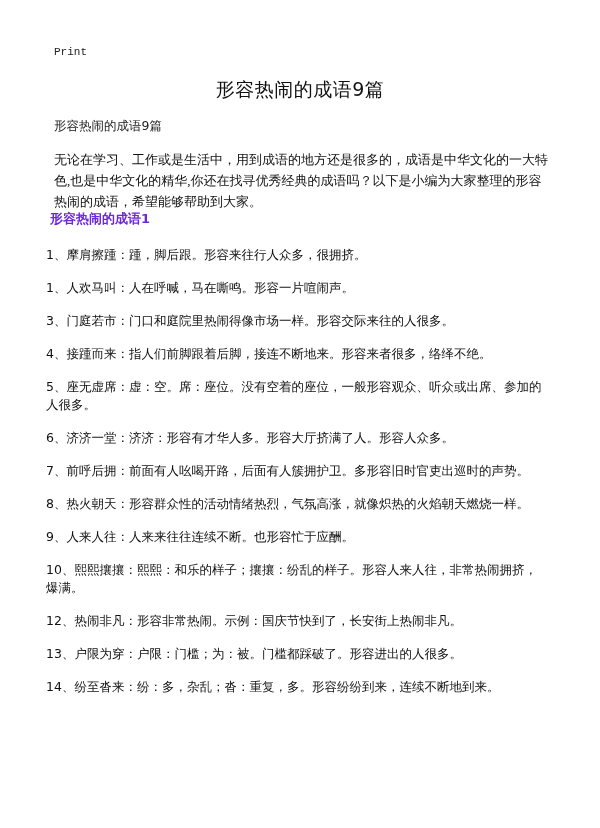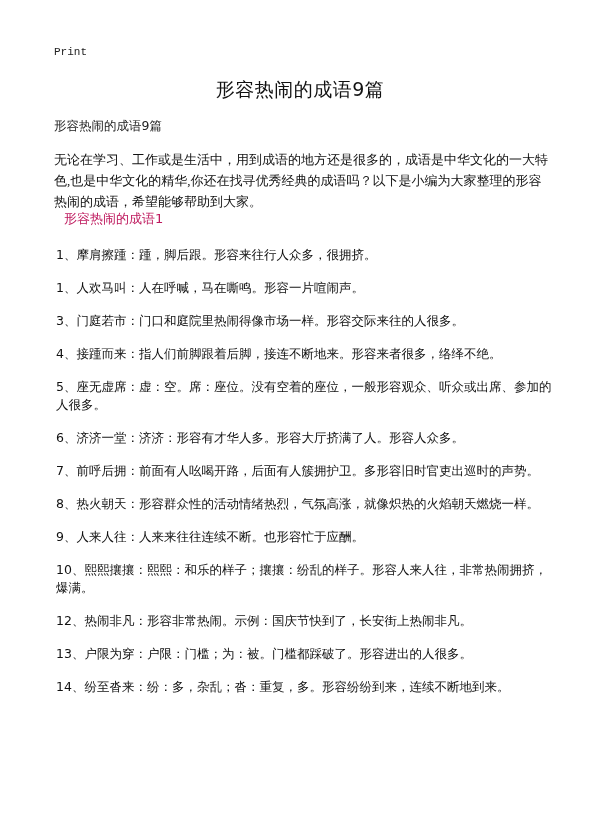--- a/index.html
+++ b/index.html
@@ -47,29 +47,29 @@
       left: 54px;
       top: 149px;
       width: 500px;
       font-size: 13px;
       line-height: 21px;
       color: #111;
       font-family: Liberation Serif, serif;
     }
     .section-heading {
       position: absolute;
-      left: 64px;
+      left: 50px;
       top: 210px;
       font-size: 13px;
-      font-weight: normal;
-      color: #be185d;
+      font-weight: bold;
+      color: #6d28d9;
     }
     .list {
       position: absolute;
-      left: 56px;
+      left: 46px;
       top: 246px;
       width: 502px;
       margin: 0;
       padding: 0;
       list-style: none;
     }
     .list-item {
       font-size: 12.5px;
       line-height: 18px;
       color: #111;

